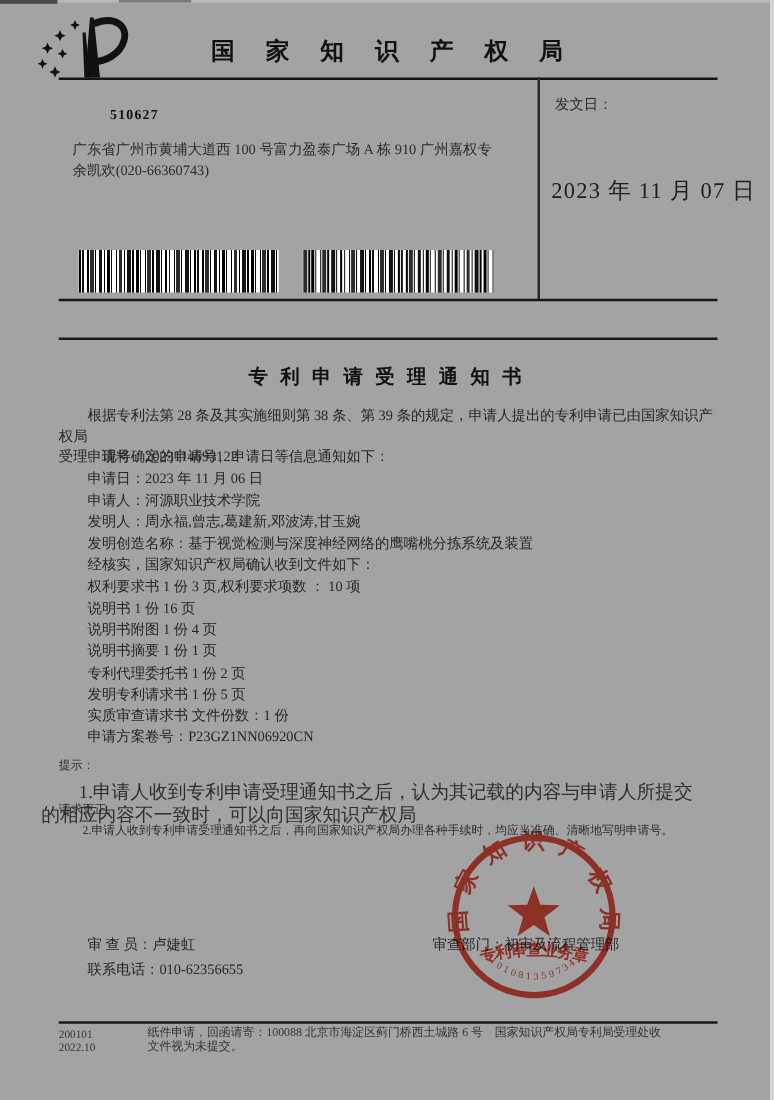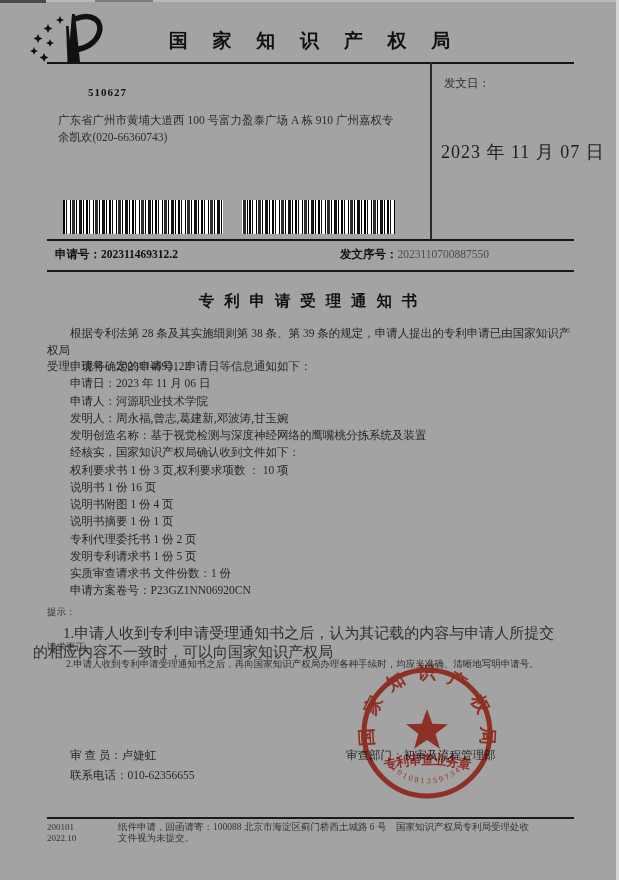--- a/index.html
+++ b/index.html
@@ -102,28 +102,20 @@
     <div>余凯欢(020-66360743)</div>
   </div>
 
   <div class="abs disp-label">发文日：</div>
   <div class="abs disp-date">2023 年 11 月 07 日</div>
 
   <div class="abs barcode b1"></div>
   <div class="abs barcode b2"></div>
   <div class="abs rule2"></div>
 
-  <div class="abs refline">
-    <div class="ref-app">
-      <span>申请号：</span><span>202311469312.2</span>
-    </div>
-    <div class="ref-serial">
-      <span class="lbl">发文序号：</span><span class="val">2023110700887550</span>
-    </div>
-  </div>
   <div class="abs rule3"></div>
 
   <div class="abs notice-title">专 利 申 请 受 理 通 知 书</div>
   <div class="abs intro">
     <div class="l1">根据专利法第 28 条及其实施细则第 38 条、第 39 条的规定，申请人提出的专利申请已由国家知识产权局</div>
     <div class="l2">受理。现将确定的申请号、申请日等信息通知如下：</div>
   </div>
 
   <div class="abs details">
     <div>申请号：2023114693122</div>

